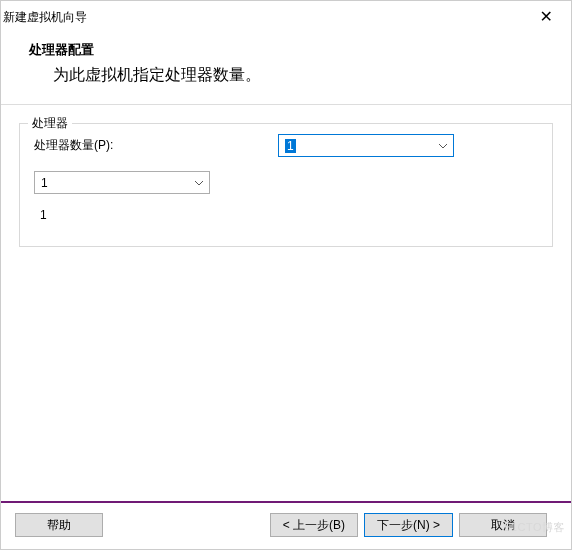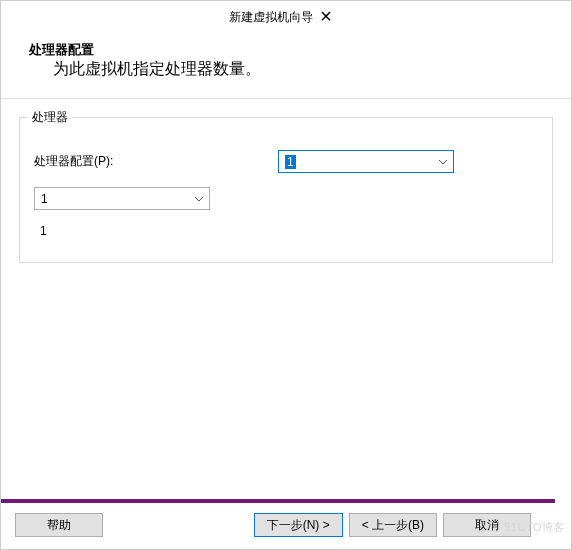--- a/index.html
+++ b/index.html
@@ -8,49 +8,49 @@
       font-size: 12px;
       background: #fff;
       width: 572px;
       height: 550px;
       border: 1px solid #ccc;
       position: relative;
       color: #000;
     }
     .titlebar {
       display: flex;
-      justify-content: center;
-      align-items: center;
-      padding: 6px 12px 4px 8px;
+      justify-content: space-between;
+      align-items: center;
+      padding: 6px 12px 4px 2px;
       height: 30px;
     }
     .titlebar-title { font-size: 12px; }
     .close-x {
       font-size: 16px;
       font-family: Arial, sans-serif;
       line-height: 1;
       padding: 2px 6px;
       cursor: default;
     }
     .header-block {
       padding: 10px 20px 18px 28px;
     }
-    .header-main { font-size: 13px; font-weight: bold; }
+    .header-main { font-size: 13px; font-weight: bold; margin-bottom: 6px; }
     .header-sub { font-size: 16px; padding-left: 24px; }
     .divider {
       border: none;
       border-top: 1px solid #ddd;
       margin: 0;
     }
     .content {
       padding: 10px 18px 0 18px;
     }
     .groupbox {
       border: 1px solid #d9d9d9;
-      padding: 32px 14px 10px 14px;
+      padding: 10px 14px 10px 14px;
       position: relative;
       margin-top: 8px;
     }
     .group-legend {
       position: absolute;
       top: -9px;
       left: 8px;
       background: #fff;
       padding: 0 4px;
       font-size: 12px;
@@ -97,23 +97,23 @@
     }
     .combo-chevron svg { display: block; }
     .static-value {
       font-size: 12px;
       padding-left: 6px;
     }
     .footer {
       position: absolute;
       bottom: 0;
       left: 0;
-      right: 16px;
+      right: 0;
       padding: 10px 24px 12px 14px;
-      border-top: 4px solid #701a75;
+      border-top: 2px solid #701a75;
       display: flex;
       align-items: center;
     }
     .footer-spacer { flex: 1; }
     .btn {
       height: 24px;
       min-width: 88px;
       background: #e1e1e1;
       border: 1px solid #adadad;
       font-size: 12px;
@@ -149,21 +149,21 @@
   <div class="header-sub">为此虚拟机指定处理器数量。</div>
 </div>
 
 <hr class="divider">
 
 <div class="content">
   <div class="groupbox">
     <span class="group-legend">处理器</span>
 
     <div class="form-row">
-      <div class="form-label">处理器配置(P):</div>
+      <div class="form-label">处理器数量(P):</div>
       <div class="combo-wrap">
         <div class="combo highlight">
           <span class="combo-value-sel">1</span>
         </div>
         <span class="combo-chevron">
           <svg width="10" height="6" viewBox="0 0 10 6">
               <path d="M1 1 L5 5 L9 1" stroke="#555" stroke-width="1" fill="none"></path>
             </svg>
         </span>
       </div>
@@ -185,18 +185,18 @@
     <div class="form-row">
       <div class="static-value">1</div>
     </div>
 
   </div>
 </div>
 
 <div class="footer">
   <button class="btn help">帮助</button>
   <div class="footer-spacer"></div>
+  <button class="btn">&lt; 上一步(B)</button>
   <button class="btn default">下一步(N) &gt;</button>
-  <button class="btn">&lt; 上一步(B)</button>
   <button class="btn">取消</button>
 </div>
 
 <div class="watermark">51CTO博客</div>
 
 </body></html>

